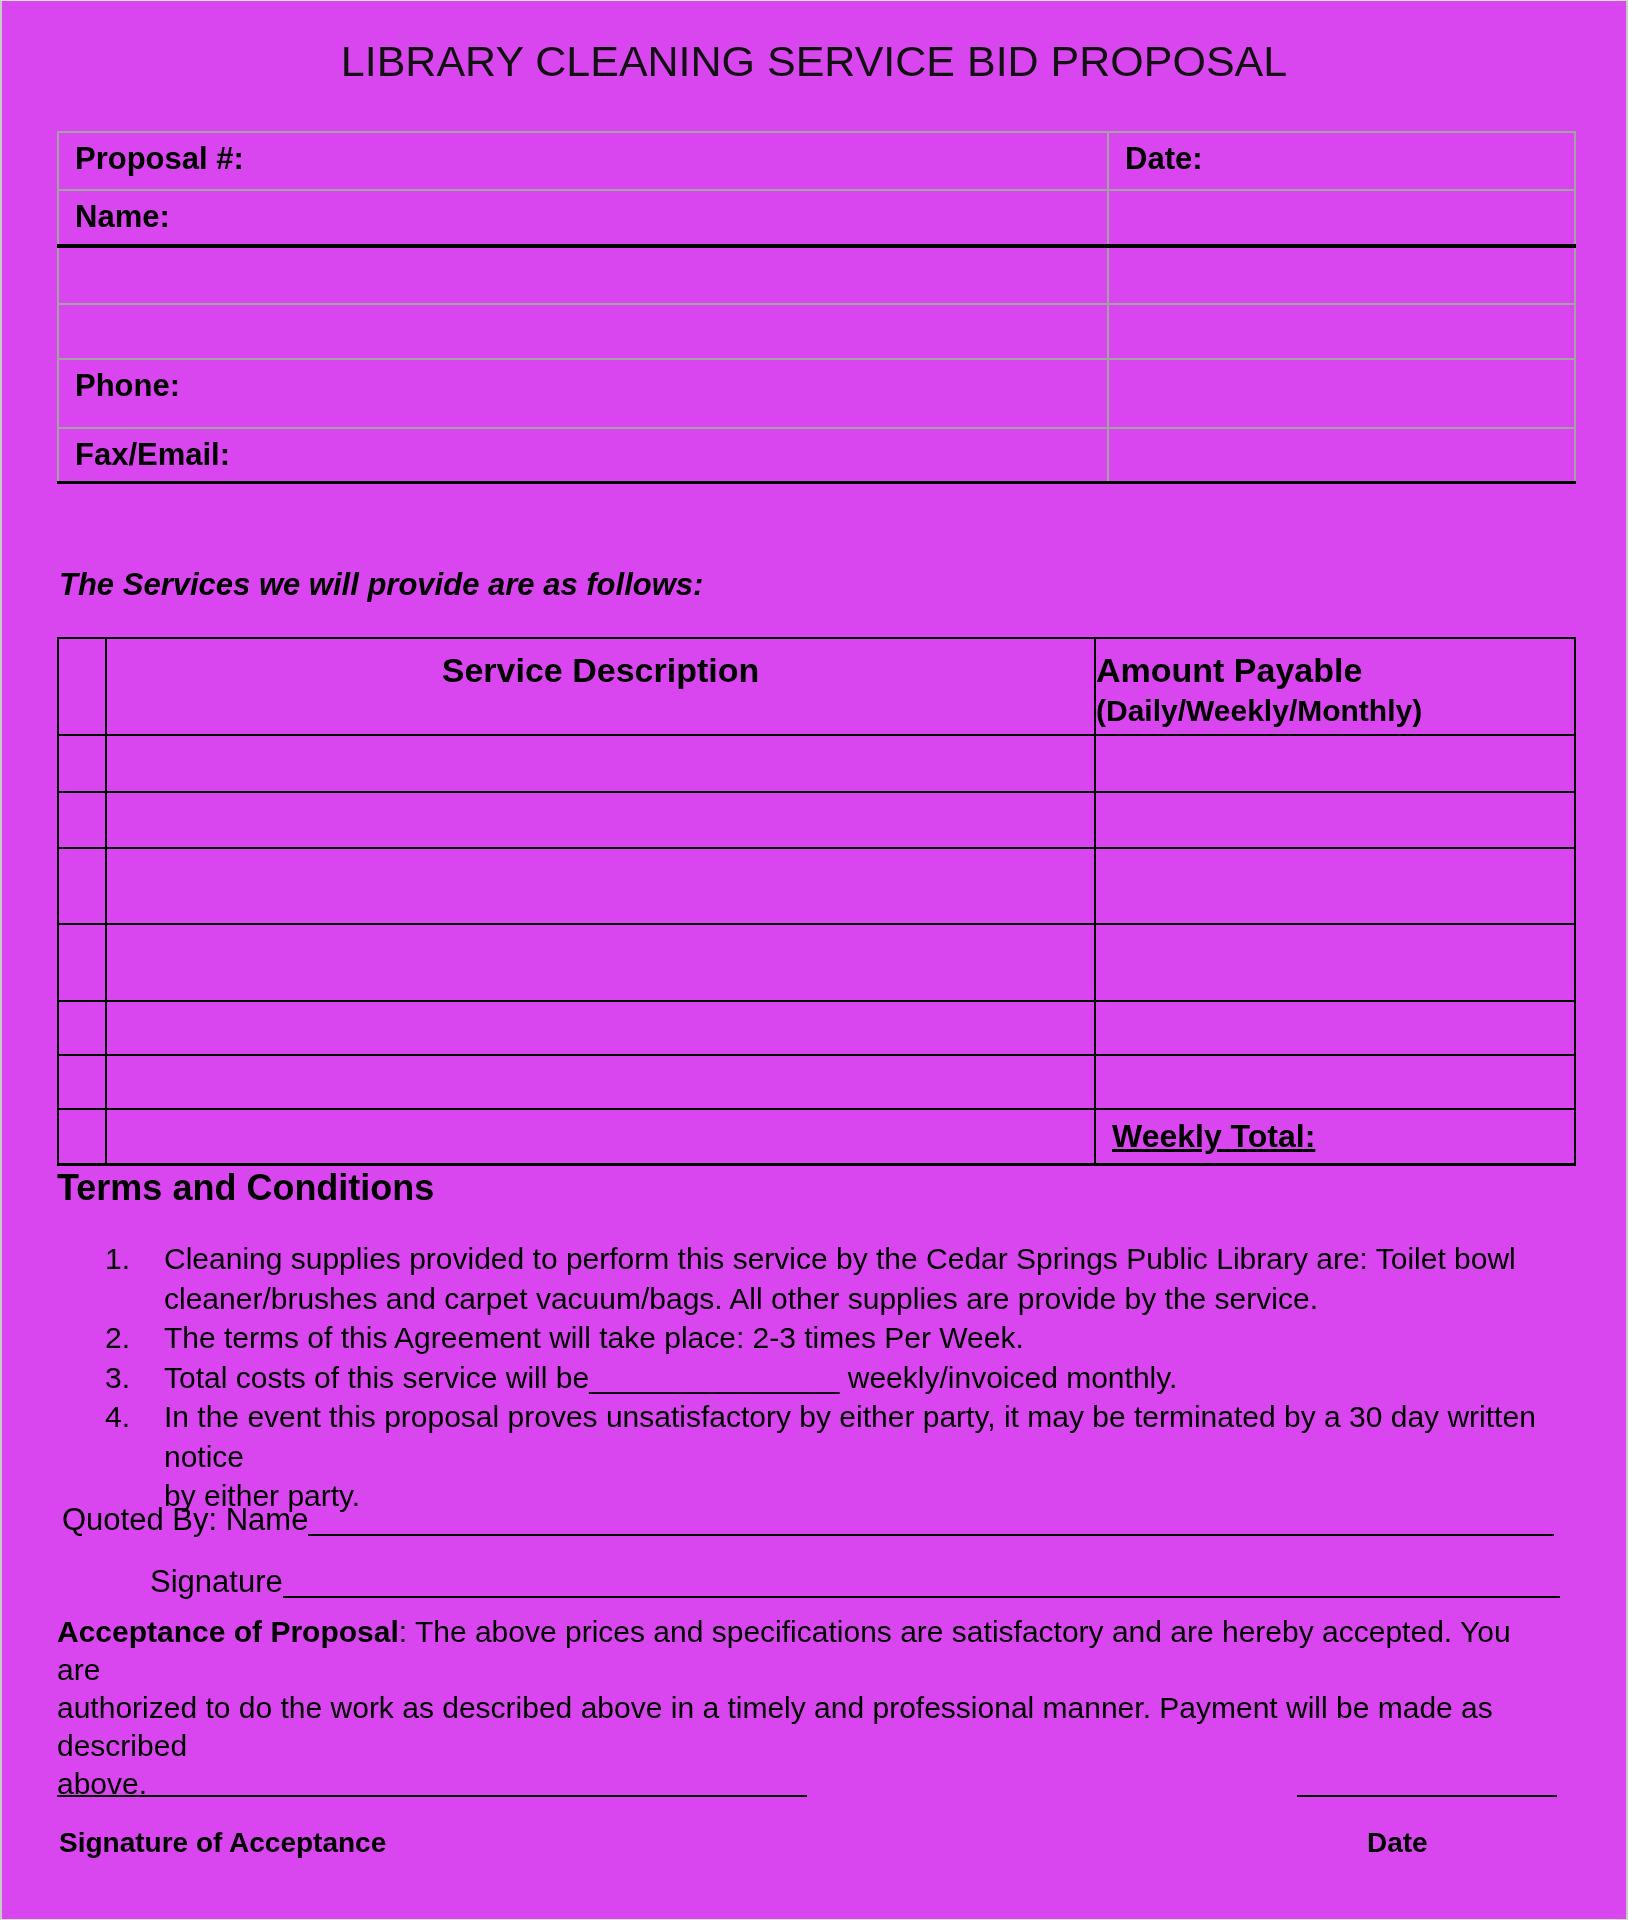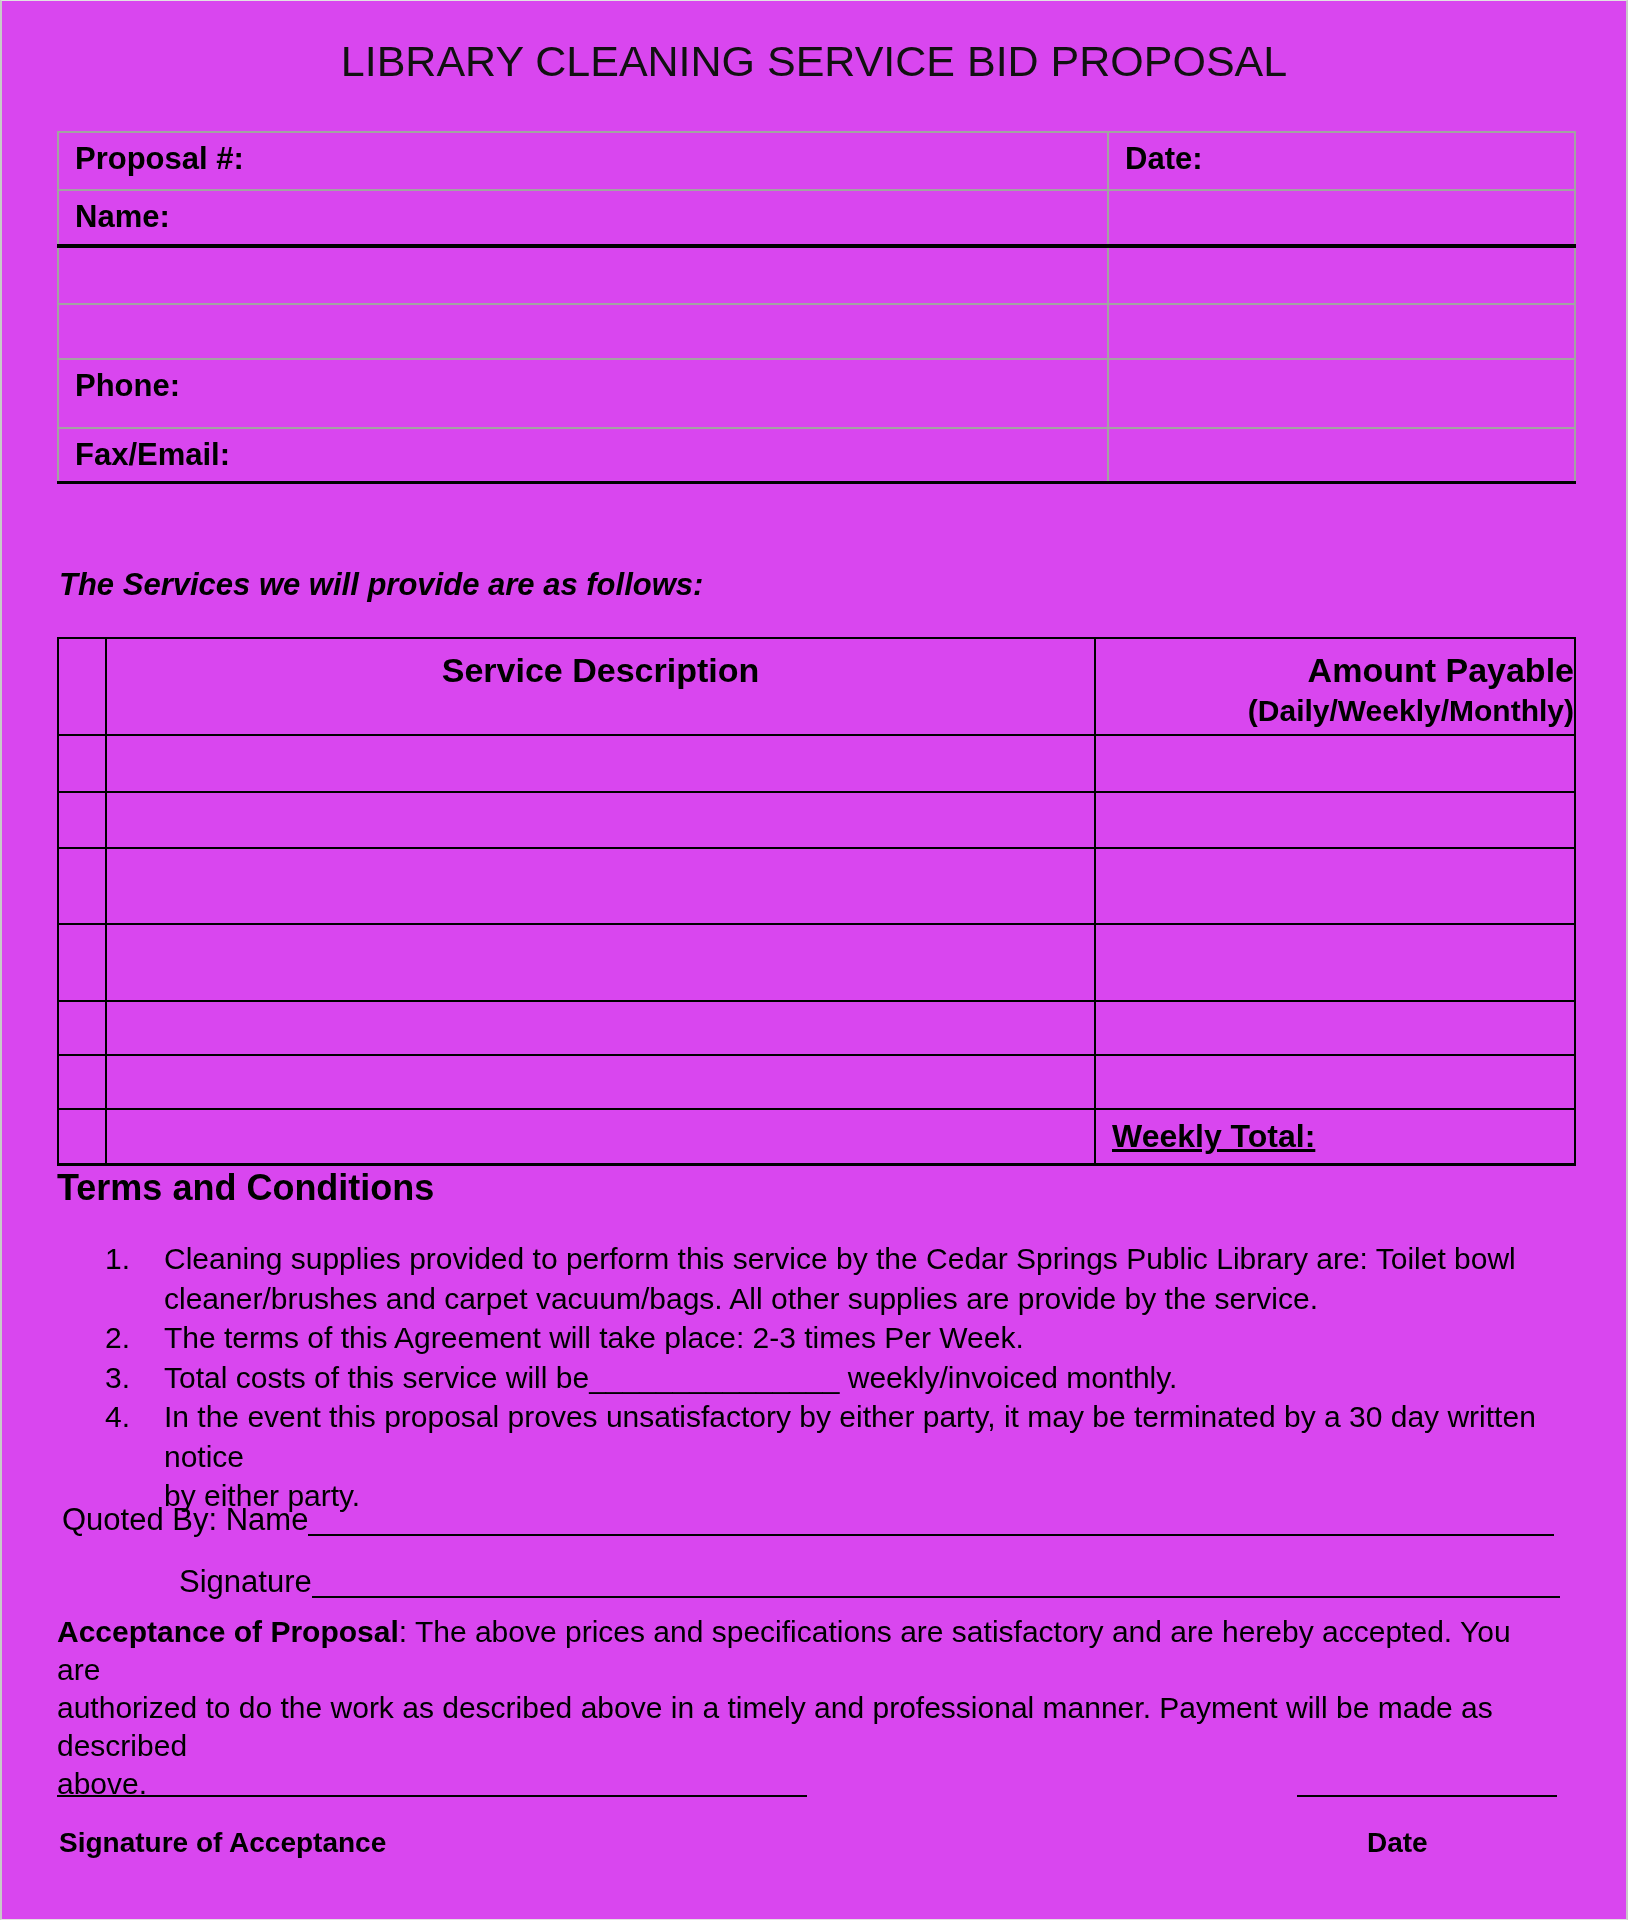--- a/index.html
+++ b/index.html
@@ -26,40 +26,40 @@
   .info-table tr:last-child td { border-bottom:3px solid #000; }
   
   .services-intro {
     position:absolute; left:57px; top:566px;
     font-size:31px; font-weight:700; font-style:italic;
   }
   .svc-table { position:absolute; left:55px; top:636px; width:1517px; }
   .svc-table td { border:2px solid #000; vertical-align:top; padding:0; }
   .svc-table tr:last-child td { border-bottom:3px solid #000; }
   .svc-head-desc { text-align:center; font-size:34px; font-weight:700; padding-top:12px !important; }
-  .svc-head-amt  { text-align:right; font-weight:700; padding-top:12px !important; }
+  .svc-head-amt  { text-align:left; font-weight:700; padding-top:12px !important; }
   .svc-head-amt .l1 { font-size:34px; }
   .svc-head-amt .l2 { font-size:30px; margin-top:4px; }
   .weekly-total { font-size:32px; font-weight:700; padding:8px 0 0 16px !important;text-decoration:underline; }
   
   .terms-heading {
     position:absolute; left:55px; top:1166px;
     font-size:36px; font-weight:700;
   }
   .terms-list { position:absolute; left:103px; top:1238px; width:1435px; font-size:30px; line-height:39.5px; }
   .term-item { display:flex; }
   .term-num { flex:0 0 59px; }
   .term-text { flex:1; white-space:pre-line; }
   
   .fill-row { position:absolute; display:flex; align-items:stretch; font-size:31px; line-height:38px; }
   .fill-row .lbl { white-space:nowrap; }
   .blank-line { flex:1; border-bottom:2px solid #000; margin-bottom:3px; }
   .quoted-row { left:60px; top:1500px; width:1492px; }
   .signature-row { left:60px; top:1562px; width:1498px; }
-  .signature-row .lbl { margin-left:117px; }
+  .signature-row .lbl { margin-left:88px; }
   
   .acceptance {
     position:absolute; left:55px; top:1612px; width:1475px;
     font-size:30px; line-height:38px;
   }
   .acceptance .b { font-weight:700; }
   .acceptance .pre { white-space:pre-line; }
   
   .rule { position:absolute; border-top:2px solid #000; }
   .accept-sig-line { left:55px; top:1794px; width:750px; }

